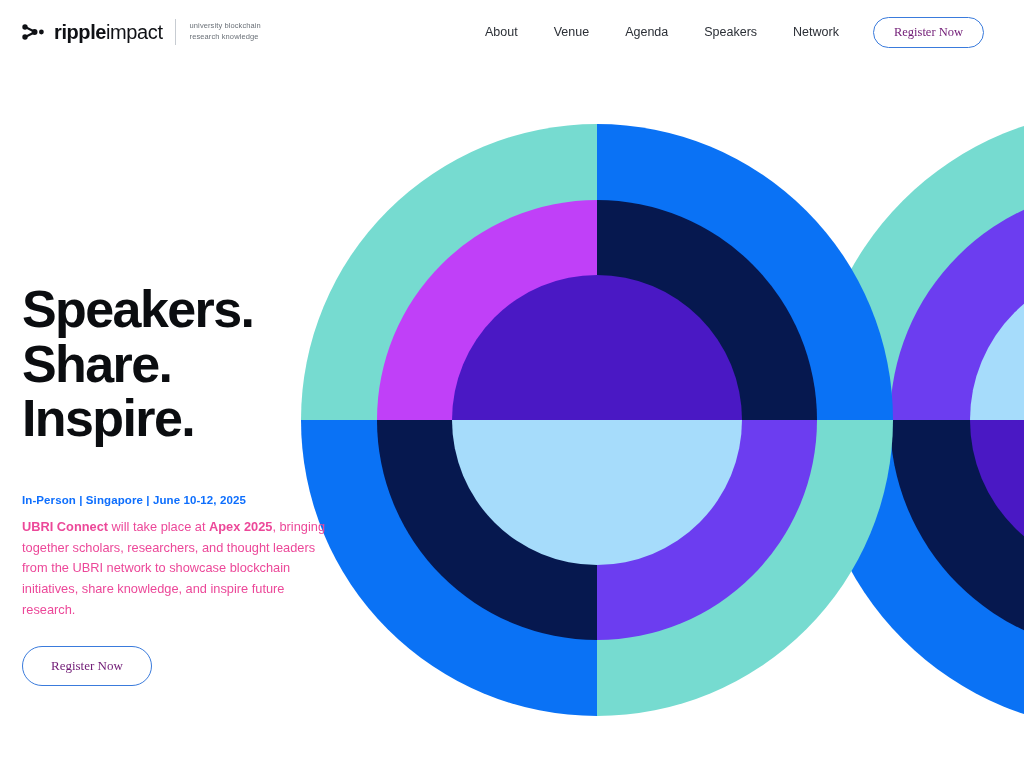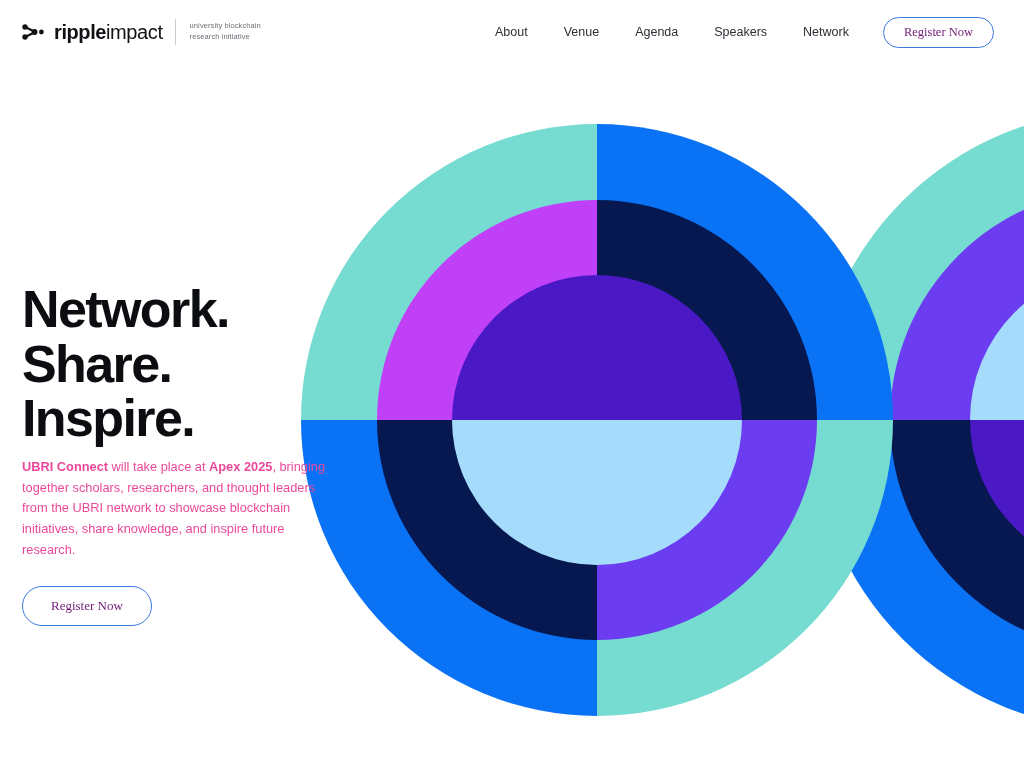--- a/index.html
+++ b/index.html
@@ -24,21 +24,21 @@
 
   
   #site-header {
     position:absolute;
     top:0; left:0;
     width:1024px;
     height:64px;
     display:flex;
     align-items:center;
     justify-content:space-between;
-    padding:0 30px 0 22px;
+    padding:0 40px 0 22px;
     z-index:10;
   }
 
   #brand-logo { display:flex; align-items:center; gap:10px; }
 
   .ripple-mark { width:22px; height:20px; flex:none; display:block; }
 
   .wordmark {
     font-size:20px;
     letter-spacing:-0.4px;
@@ -216,38 +216,39 @@
     </svg>
 
     <div class="wordmark">
       <span class="w-bold">ripple</span><span class="w-light">impact</span>
     </div>
 
     <div class="brand-divider"></div>
 
     <div class="brand-tagline">
       <div>university blockchain</div>
-      <div>research initiative</div>
+      <div>research knowledge</div>
     </div>
   </div>
 
   <nav id="main-nav">
     <a class="nav-link" href="#">About</a>
     <a class="nav-link" href="#">Venue</a>
     <a class="nav-link" href="#">Agenda</a>
     <a class="nav-link" href="#">Speakers</a>
     <a class="nav-link" href="#">Network</a>
     <button class="btn-pill" id="register-nav-button">Register Now</button>
   </nav>
 </header>
 
 <section id="hero-copy">
 
   <h1 id="hero-headline">
-    <span class="hl-line">Network.</span>
+    <span class="hl-line">Speakers.</span>
     <span class="hl-line">Share. Inspire.</span>
   </h1>
 
+  <p id="hero-eyebrow">In-Person | Singapore | June 10-12, 2025</p>
 
   <p id="hero-description"><b>UBRI Connect</b><span> will take place at </span><b>Apex 2025</b><span>, bringing together scholars, researchers, and thought leaders from the UBRI network to showcase blockchain initiatives, share knowledge, and inspire future research.</span></p>
 
   <button class="btn-pill" id="register-hero-button">Register Now</button>
 </section>
 
 </body></html>

